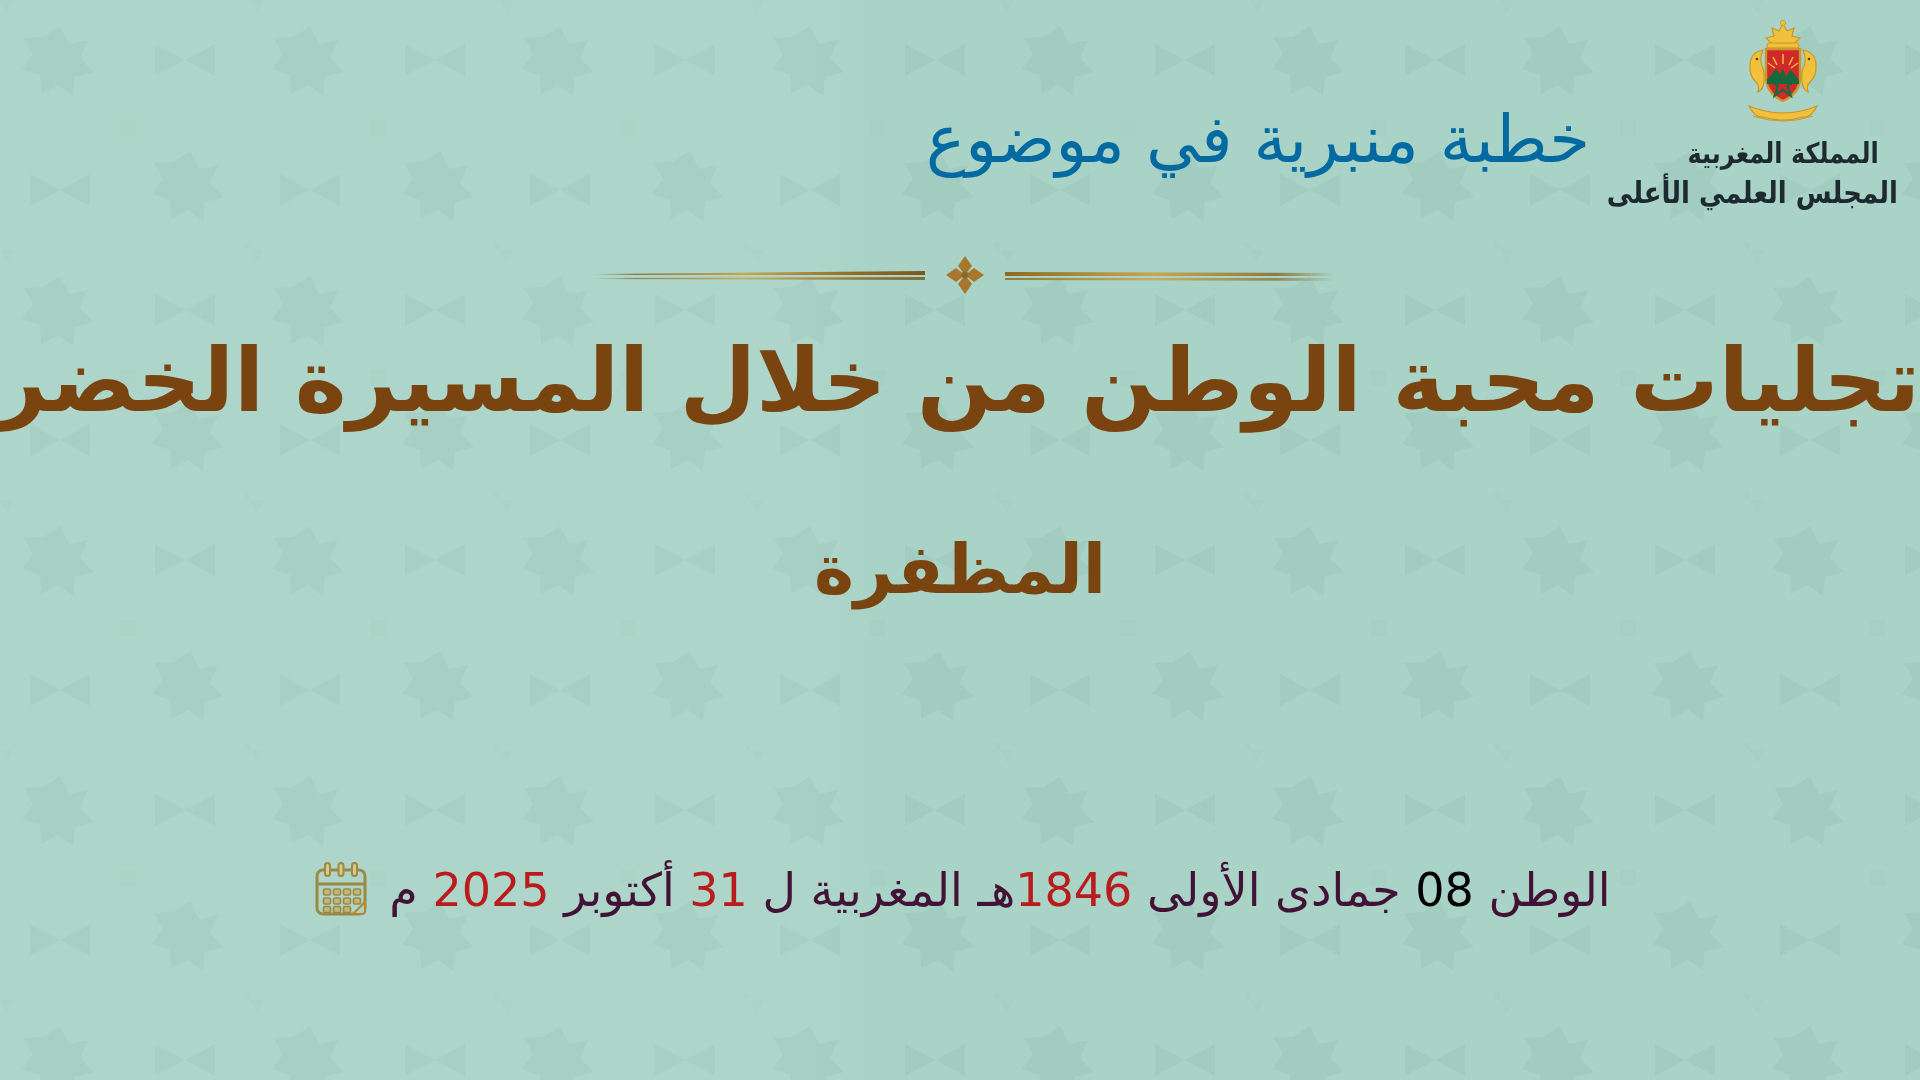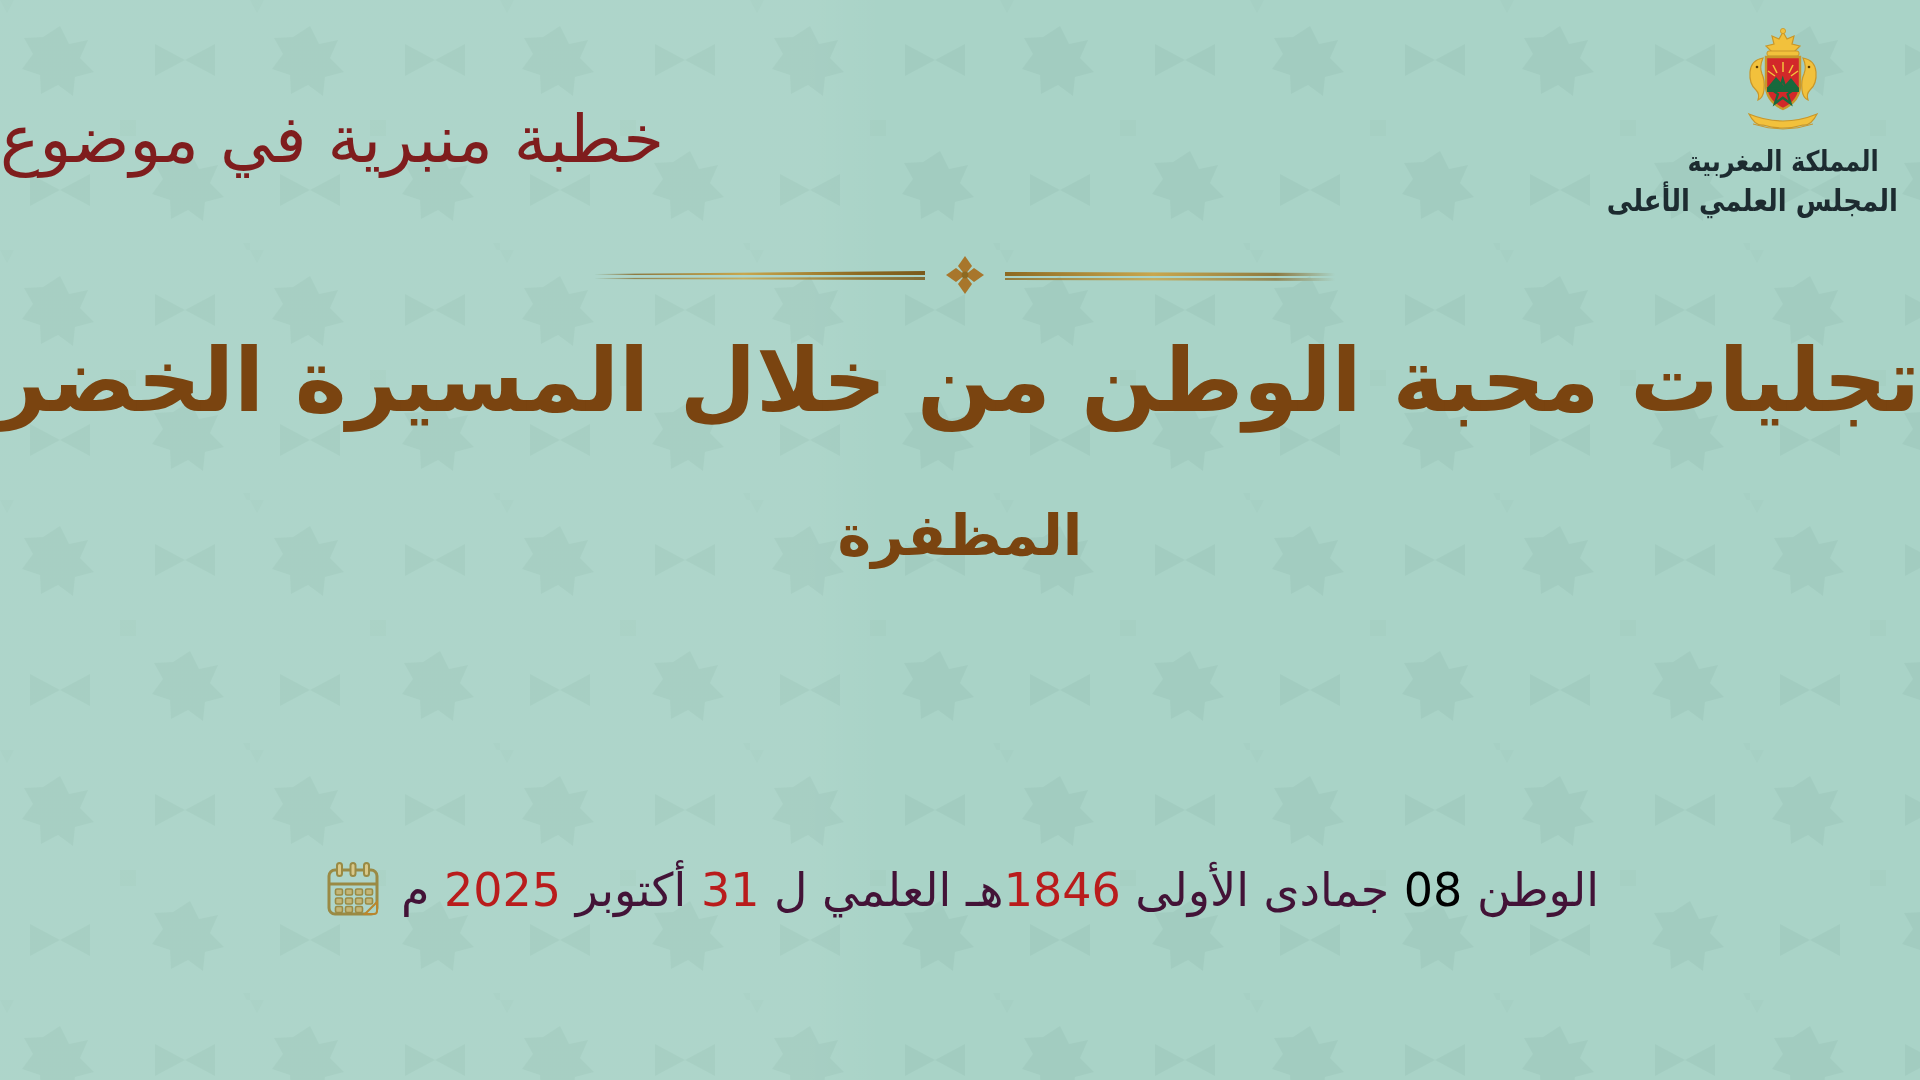--- a/index.html
+++ b/index.html
@@ -40,21 +40,21 @@
     background: linear-gradient(90deg,
                 rgba(255,255,255,0.055) 0%,
                 rgba(255,255,255,0.055) 42%,
                 rgba(255,255,255,0.0) 46%,
                 rgba(255,255,255,0.0) 100%);
   }
 
   
   #emblem {
     position: absolute;
-    top: 26px;
+    top: 18px;
     right: 22px;
     width: 230px;
     height: 200px;
     text-align: center;
   }
   #emblem .crest { display: block; margin: 0 auto; }
   #emblem .calligraphy-1 {
     margin-top: 2px;
     font-size: 24px;
     font-weight: bold;
@@ -72,24 +72,24 @@
     transform: scaleY(1.15);
     white-space: nowrap;
   }
 
   
   #kicker {
     position: absolute;
     top: 104px;
     left: 0;
     right: 330px;
-    text-align: left;
+    text-align: right;
     font-size: 66px;
     line-height: 1.1;
-    color: #7f1d1d;
+    color: #0369a1;
     font-family: "DejaVu Sans", sans-serif;
     white-space: nowrap;
   }
 
   
   #divider {
     position: absolute;
     top: 252px;
     left: 595px;
     width: 740px;
@@ -114,23 +114,23 @@
     font-weight: bold;
     color: #7a4410;
     white-space: nowrap;
   }
   #title-line-1 {
     font-size: 88px;
     line-height: 1.15;
     letter-spacing: -2px;
   }
   #title-line-2 {
-    font-size: 57px;
+    font-size: 68px;
     line-height: 1.15;
-    margin-top: 72px;
+    margin-top: 100px;
   }
 
   
   #date-strip {
     position: absolute;
     top: 858px;
     left: 0;
     right: 0;
     display: flex;
     flex-direction: row;
@@ -251,21 +251,21 @@
     <div id="title-line-1" class="title-line">تجليات محبة الوطن من خلال المسيرة الخضراء</div>
     <div id="title-line-2" class="title-line">المظفرة</div>
   </div>
 
   <div id="date-strip">
     <div id="date-text">
       <span>الوطن</span>
       <span class="num-dark">08</span>
       <span>جمادى الأولى</span>
       <span class="num-gold">1846</span><span>هـ</span>
-      <span>العلمي ل</span>
+      <span>المغربية ل</span>
       <span class="num-gold">31</span>
       <span>أكتوبر</span>
       <span class="num-gold">2025</span>
       <span>م</span>
     </div>
     <svg id="calendar-icon" width="64" height="64" viewBox="0 0 64 64" aria-hidden="true">
       <rect x="8" y="12" width="48" height="44" rx="6" fill="none" stroke="#9a8a44" stroke-width="3"></rect>
       <line x1="8" y1="26" x2="56" y2="26" stroke="#9a8a44" stroke-width="3"></line>
       <rect x="16" y="5" width="5" height="13" rx="2.5" fill="#d9c98a" stroke="#9a8a44" stroke-width="2"></rect>
       <rect x="29.5" y="5" width="5" height="13" rx="2.5" fill="#d9c98a" stroke="#9a8a44" stroke-width="2"></rect>

